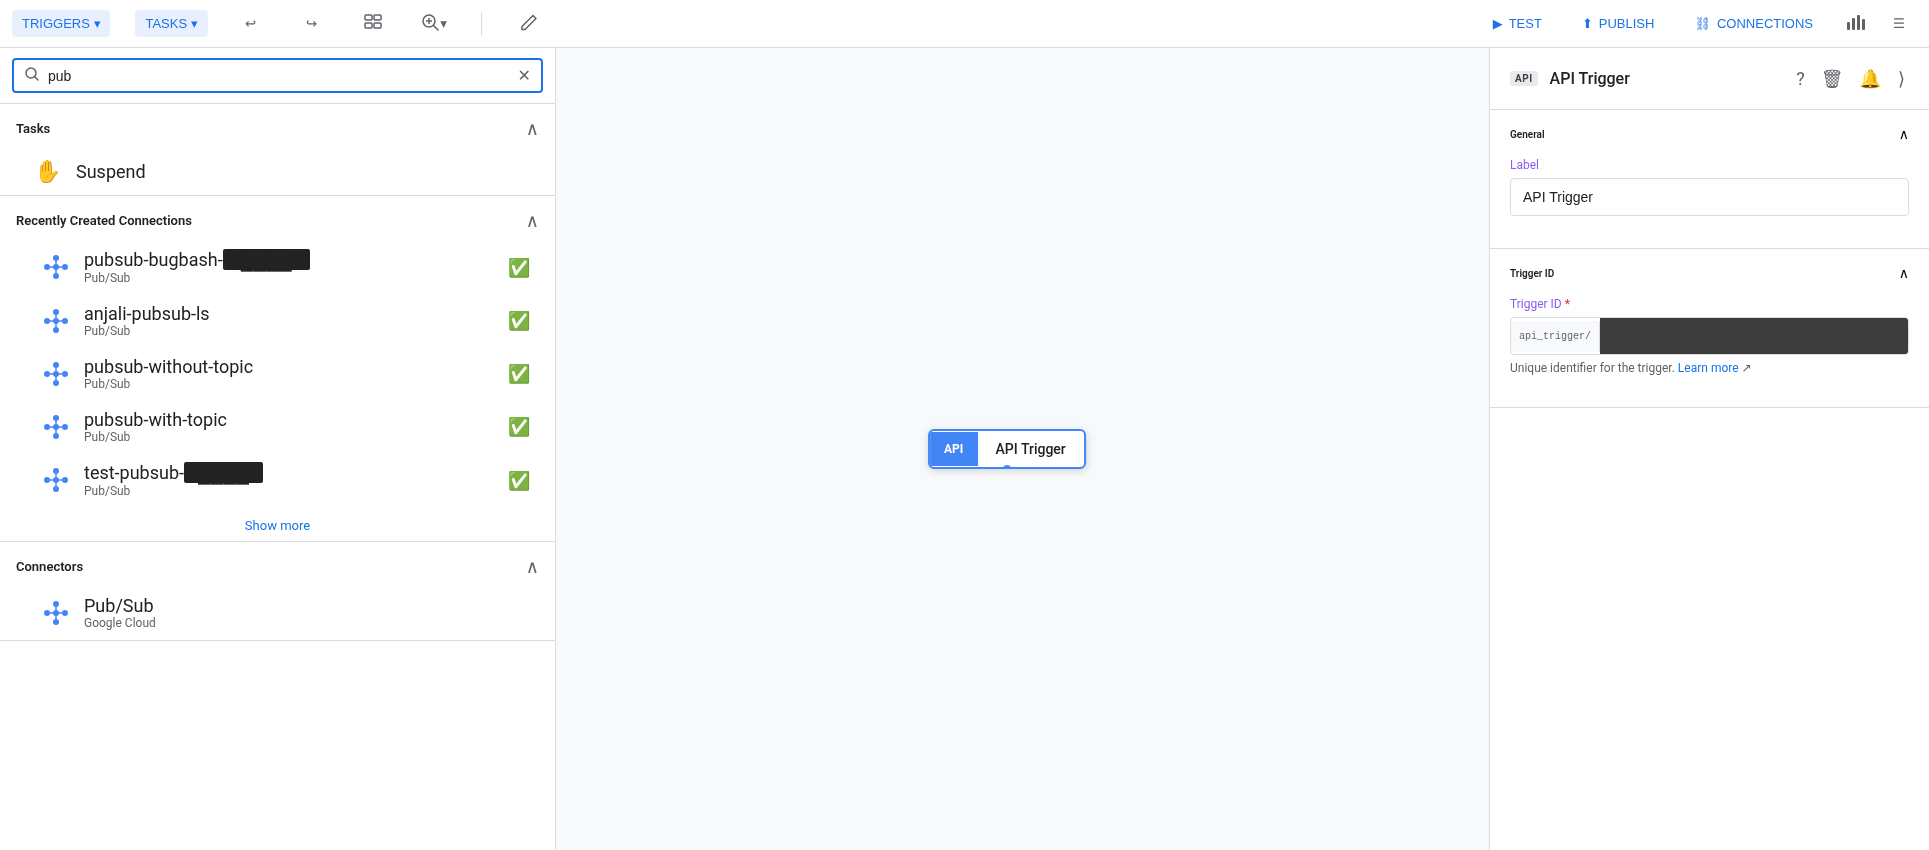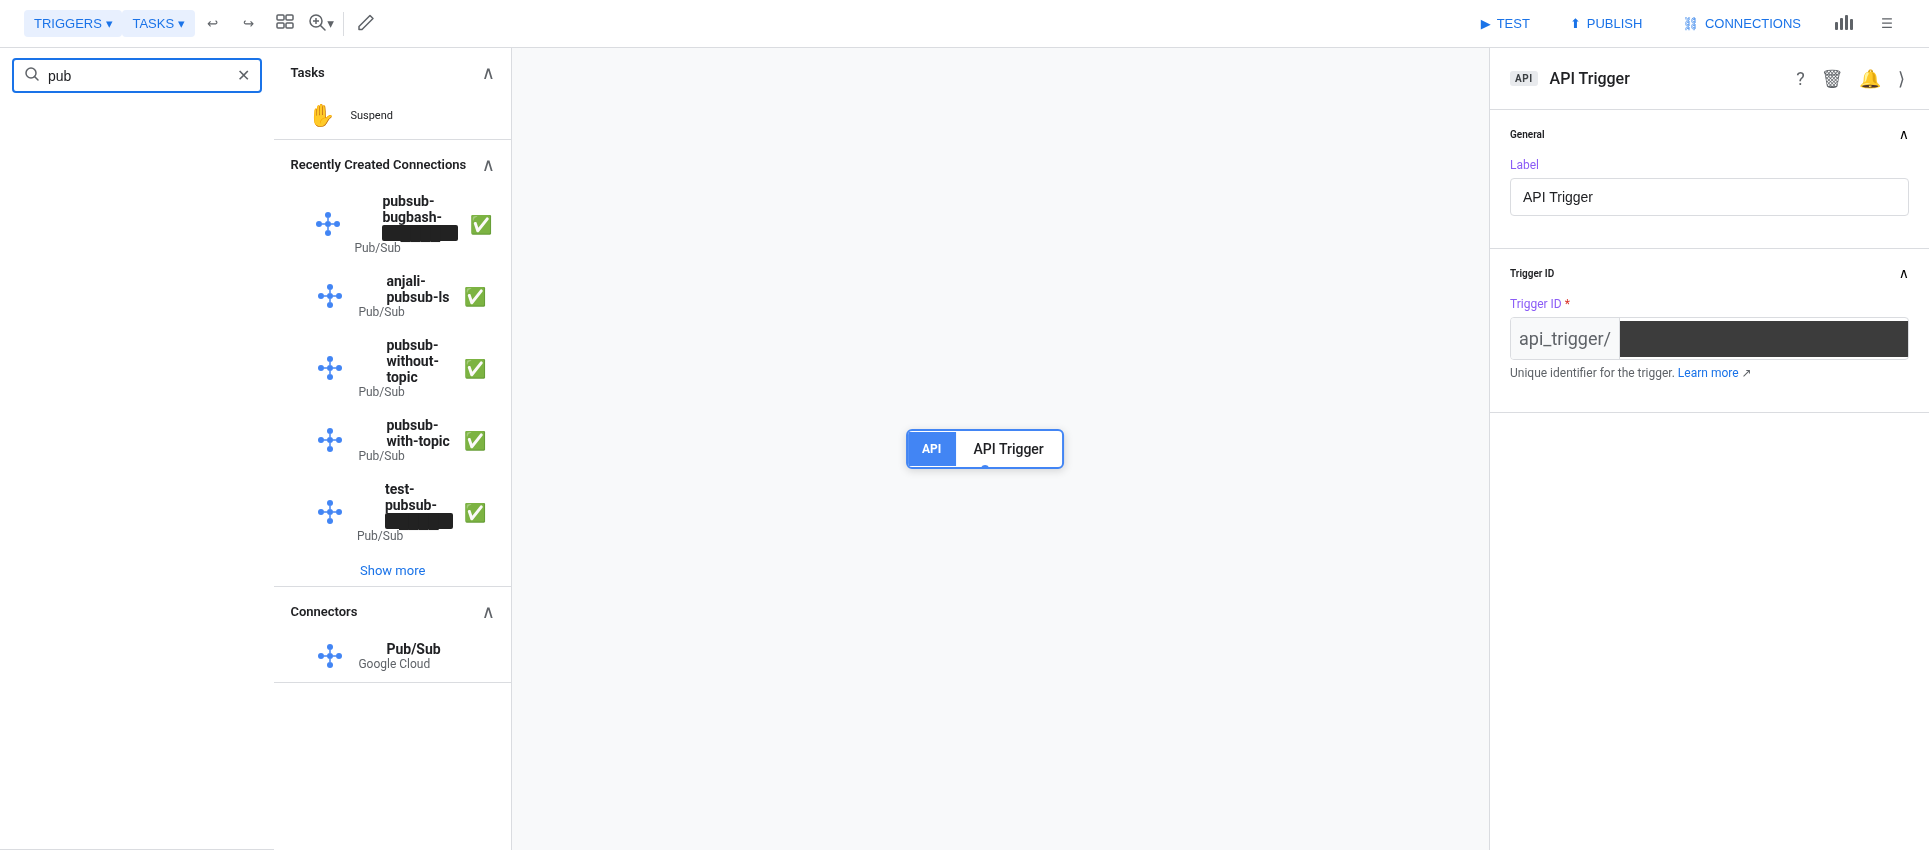--- a/index.html
+++ b/index.html
@@ -12,23 +12,23 @@
       display: flex;
       flex-direction: column;
     }
 
     
     .toolbar {
       display: flex;
       align-items: center;
       background: #fff;
       border-bottom: 1px solid #dadce0;
-      padding: 0 24px;
+      padding: 0 12px;
       height: 48px;
-      gap: 0;
+      gap: 25px;
       flex-shrink: 0;
     }
     .toolbar-btn {
       display: flex;
       align-items: center;
       gap: 4px;
       padding: 6px 10px;
       border-radius: 4px;
       cursor: pointer;
       font-size: 13px;
@@ -84,25 +84,25 @@
 
     
     .main {
       display: flex;
       flex: 1;
       overflow: hidden;
     }
 
     
     .left-panel {
-      width: 512px;
+      width: 556px;
       background: #fff;
       border-right: 1px solid #dadce0;
       display: flex;
-      flex-direction: row;
+      flex-direction: column;
       overflow: hidden;
       position: relative;
       flex-shrink: 0;
     }
 
     
     .search-container {
       padding: 10px 12px;
       border-bottom: 1px solid #dadce0;
     }
@@ -166,21 +166,21 @@
     }
     .task-icon {
       width: 32px;
       height: 32px;
       display: flex;
       align-items: center;
       justify-content: center;
       font-size: 22px;
     }
     .task-label {
-      font-size: 11px;
+      font-size: 18px;
       color: #202124;
     }
 
     
     .connection-item {
       display: flex;
       align-items: center;
       padding: 8px 16px 8px 32px;
       gap: 12px;
       cursor: pointer;
@@ -191,24 +191,23 @@
       width: 32px;
       height: 32px;
       display: flex;
       align-items: center;
       justify-content: center;
     }
     .connection-info {
       flex: 1;
     }
     .connection-name {
-      font-size: 14px;
-      color: #202124;
-      font-weight: 700;
-      margin-left: 28px;
+      font-size: 18px;
+      color: #202124;
+      font-weight: 400;
     }
     .connection-type {
       font-size: 12px;
       color: #5f6368;
     }
     .connection-status {
       color: #34a853;
       font-size: 18px;
     }
     .show-more-link {
@@ -371,24 +370,25 @@
     .trigger-id-prefix {
       display: flex;
       align-items: center;
       border: 1px solid #dadce0;
       border-radius: 4px;
       overflow: hidden;
     }
     .trigger-id-static {
       padding: 10px 8px;
       color: #5f6368;
-      font-size: 18px;
+      font-size: 10px;
       background: #f8f9fa;
       border-right: 1px solid #dadce0;
       white-space: nowrap;
+      font-family: Liberation Mono, monospace;
     }
     .trigger-id-value {
       flex: 1;
       height: 36px;
       background: #3c3c3c;
       border: none;
     }
     .help-text {
       font-size: 12px;
       color: #5f6368;

